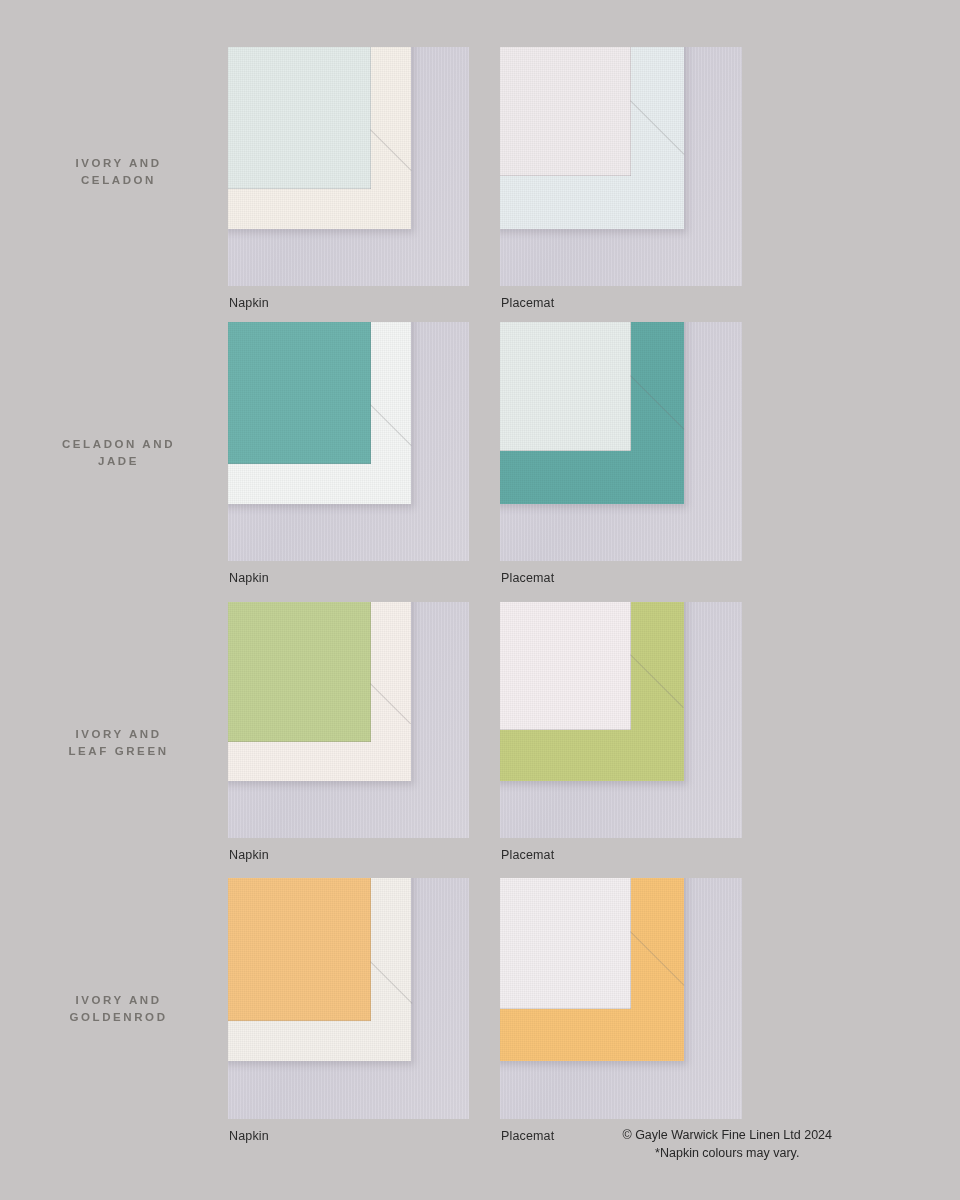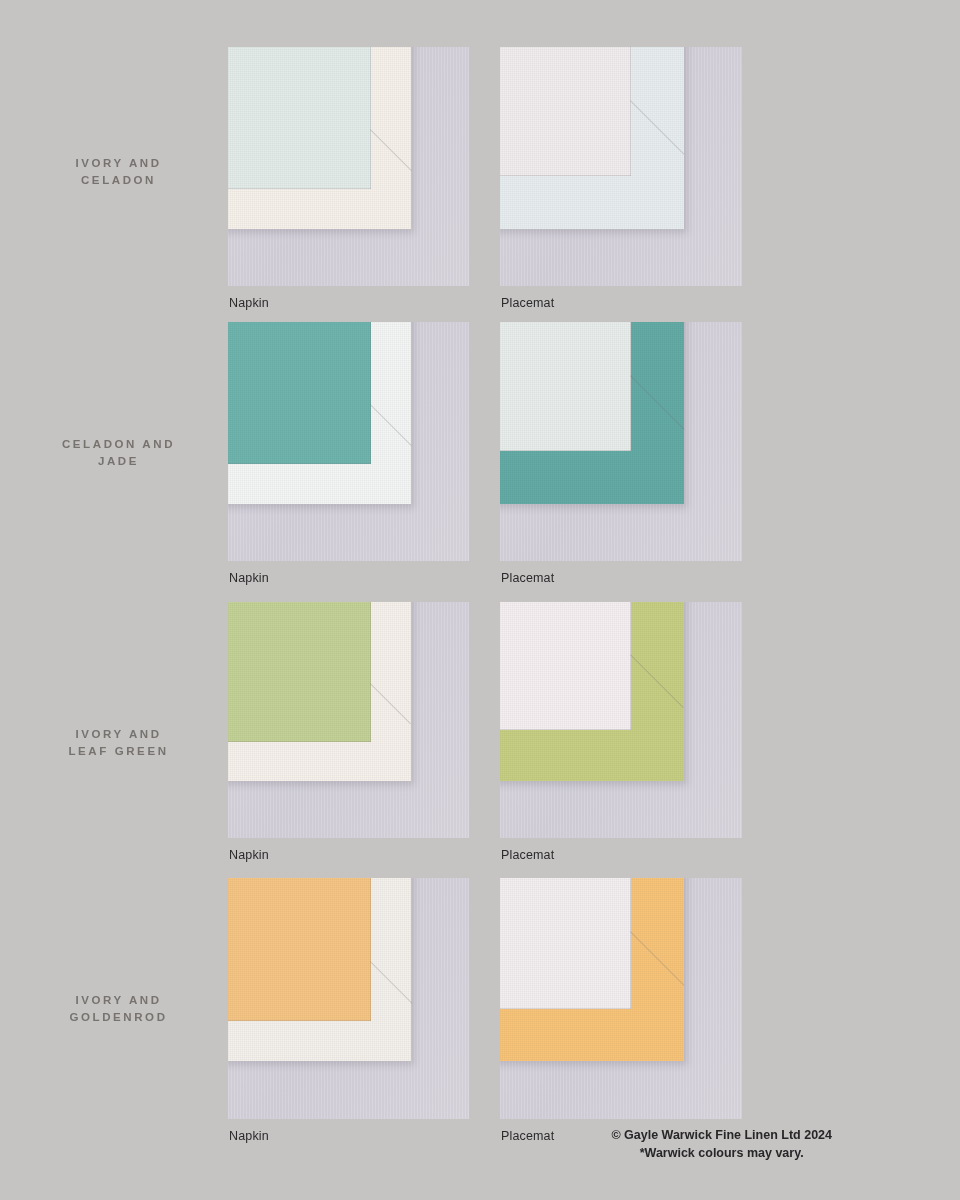--- a/index.html
+++ b/index.html
@@ -121,21 +121,21 @@
   
   .footer {
     position: absolute;
     right: 128px;
     bottom: 38px;
     text-align: center;
     color: #272727;
     font-size: 12.5px;
     line-height: 17.5px;
   }
-  .footer div { white-space: nowrap; font-weight: bold; }
+  .footer div { white-space: nowrap; }
 </style>
 </head>
 <body style="background: rgb(198, 195, 195);">
 
 <div class="catalog">
   <div id="rows-container">
       <div class="row" style="top: 0px;">
         <div class="colourway-label" style="top: 155px;">IVORY AND
 CELADON</div>
         <div class="product napkin" style="top: 47px;">
@@ -260,15 +260,15 @@
               <div class="weave"></div>
             </div>
           </div>
           <div class="caption" style="top: 251px; left: 1px;">Placemat</div>
         </div>
       </div>
     </div>
 
   <div class="footer">
     <div>© Gayle Warwick Fine Linen Ltd 2024</div>
-    <div>*Warwick colours may vary.</div>
+    <div>*Napkin colours may vary.</div>
   </div>
 </div>
 
 </body></html>

